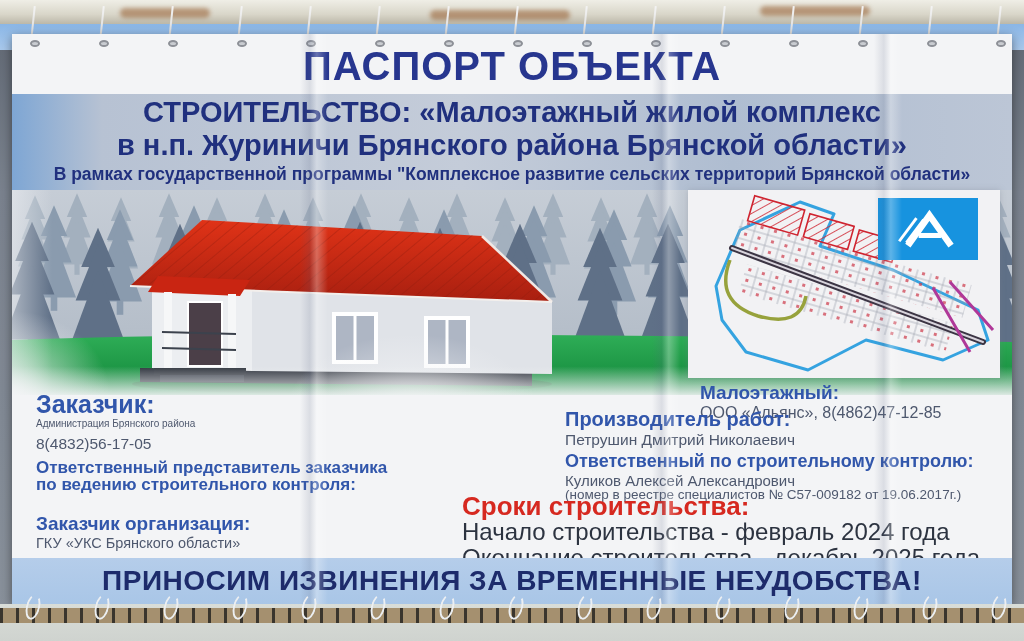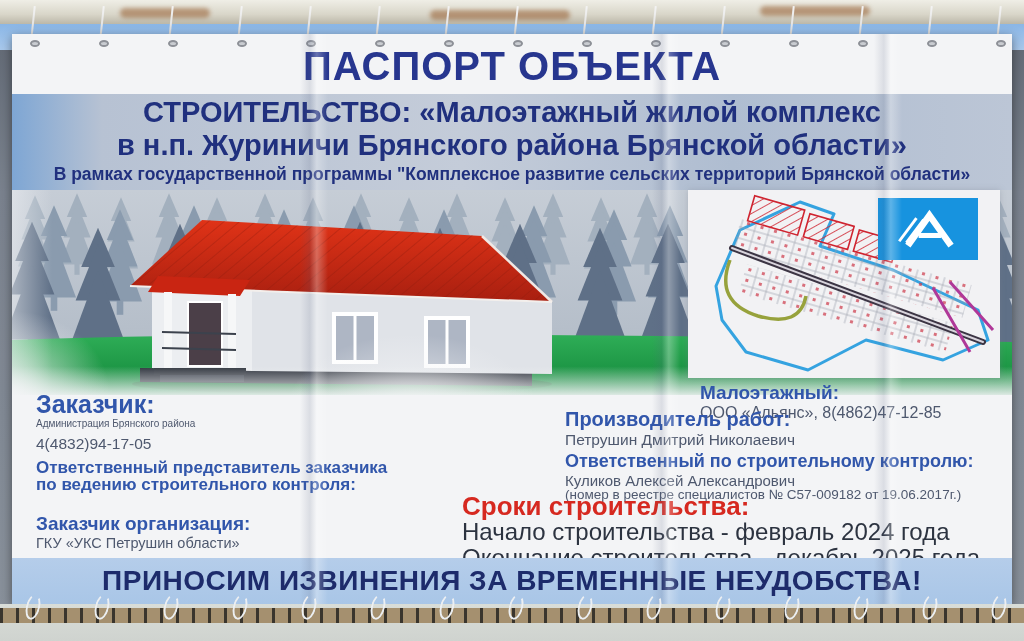--- a/index.html
+++ b/index.html
@@ -265,25 +265,25 @@
           <polyline points="22,56 52,14 82,56" fill="none" stroke="#ffffff" stroke-width="9" stroke-linejoin="miter"></polyline>
           <line x1="37" y1="42" x2="68" y2="42" stroke="#ffffff" stroke-width="7"></line>
           <line x1="10" y1="50" x2="34" y2="18" stroke="#ffffff" stroke-width="4"></line>
           <line x1="20" y1="52" x2="44" y2="20" stroke="#ffffff" stroke-width="4"></line>
         </svg>
       </div>
     </div>
 
     <div class="tb lbl" style="left:24px;top:356px;font-size:25px">Заказчик:</div>
     <div class="tb val" style="left:24px;top:384px;font-size:10px">Администрация Брянского района</div>
-    <div class="tb val" style="left:24px;top:401px;font-size:15.5px">4(4832)94-17-05</div>
+    <div class="tb val" style="left:24px;top:401px;font-size:15.5px">8(4832)56-17-05</div>
     <div class="tb lbl" style="left:24px;top:424px;font-size:17px">Ответственный представитель заказчика</div>
     <div class="tb lbl" style="left:24px;top:441px;font-size:17px">по ведению строительного контроля:</div>
     <div class="tb lbl" style="left:24px;top:479px;font-size:19px">Заказчик организация:</div>
-    <div class="tb val" style="left:24px;top:501px;font-size:14.5px">ГКУ «УКС Петрушин области»</div>
+    <div class="tb val" style="left:24px;top:501px;font-size:14.5px">ГКУ «УКС Брянского области»</div>
 
     <div class="tb lbl" style="left:688px;top:348px;font-size:19px">Малоэтажный:</div>
     <div class="tb val" style="left:688px;top:370px;font-size:16px">ООО «Альянс», 8(4862)47-12-85</div>
     <div class="tb lbl" style="left:553px;top:374px;font-size:20px">Производитель работ:</div>
     <div class="tb val" style="left:553px;top:397px;font-size:15.5px">Петрушин Дмитрий Николаевич</div>
     <div class="tb lbl" style="left:553px;top:417px;font-size:18px">Ответственный по строительному контролю:</div>
     <div class="tb val" style="left:553px;top:438px;font-size:15px">Куликов Алексей Александрович</div>
     <div class="tb val" style="left:553px;top:453px;font-size:13.5px">(номер в реестре специалистов № С57-009182 от 19.06.2017г.)</div>
 
     <div class="tb red" style="left:450px;top:457px">Сроки строительства:</div>

